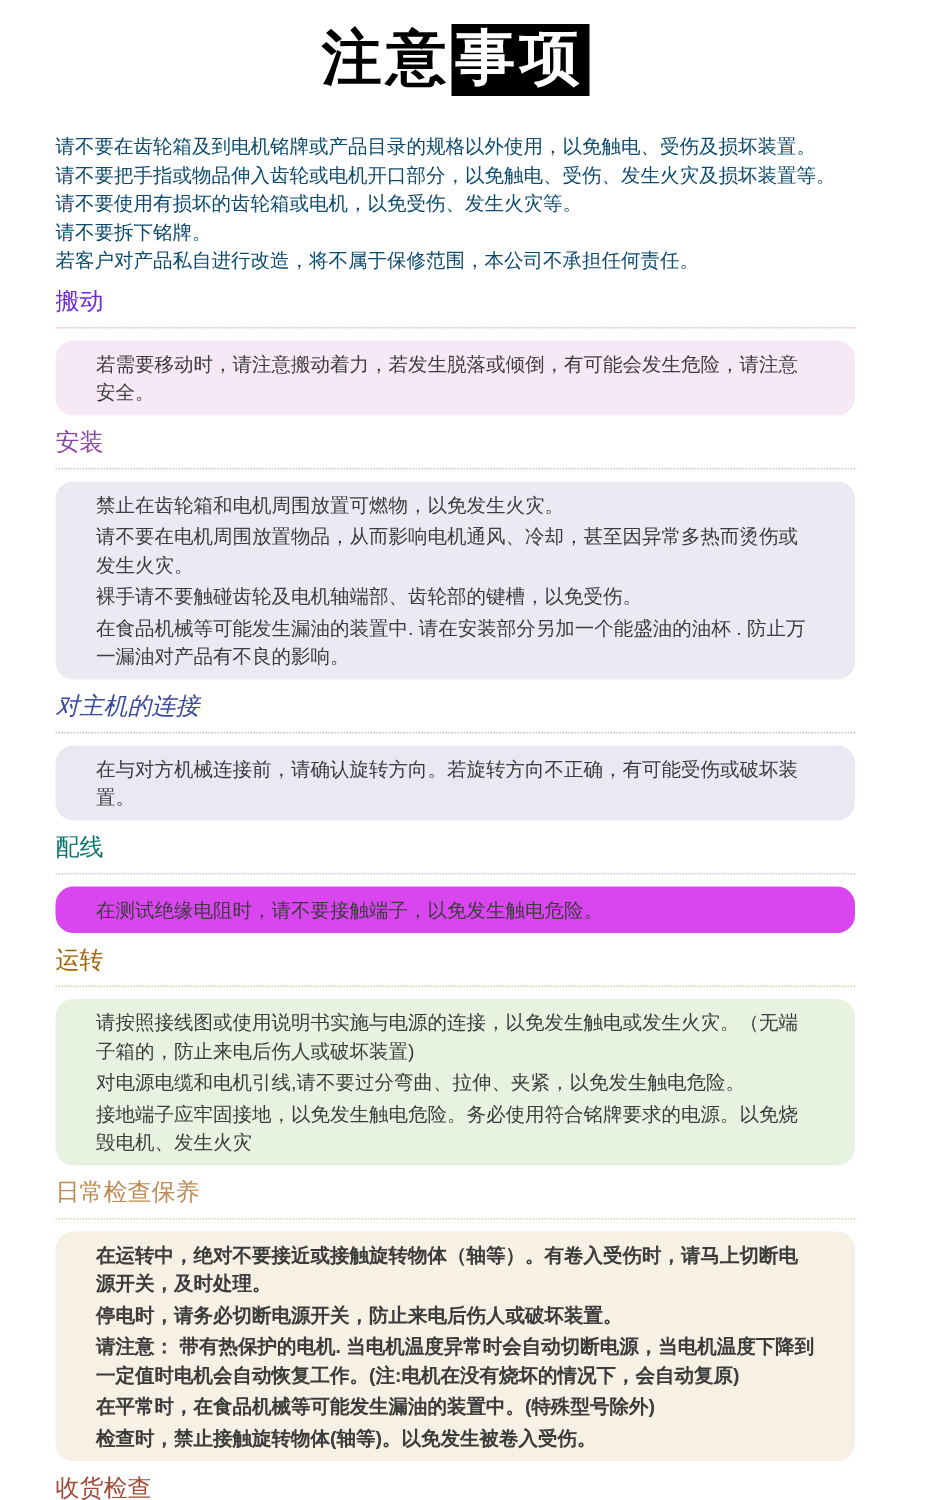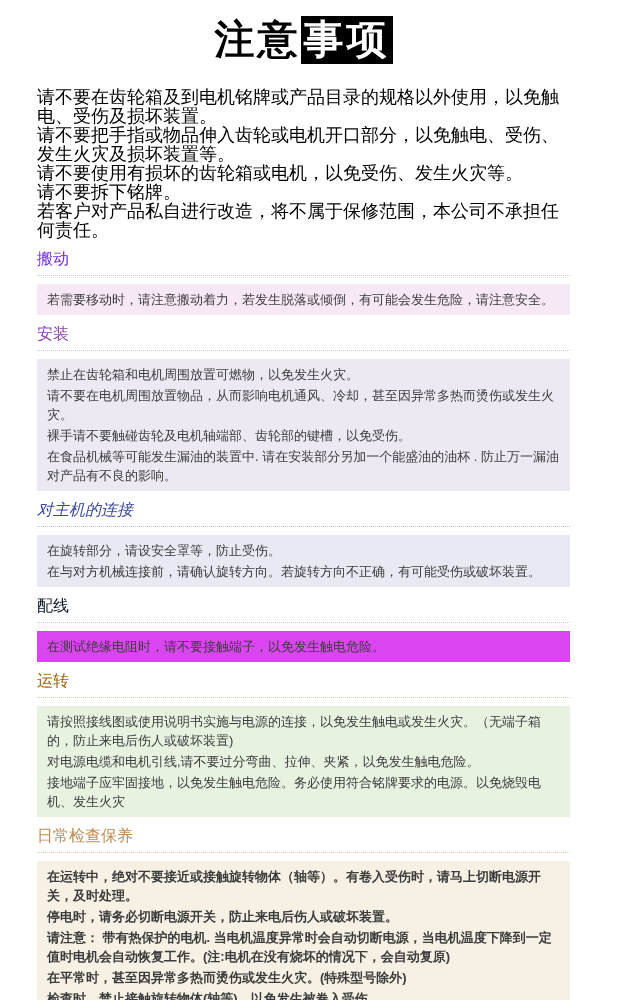--- a/index.html
+++ b/index.html
@@ -15,33 +15,33 @@
   .title {
     margin:0; padding:16px 0 24px 0;
     text-align:center;
     font-size:40px; line-height:46px; font-weight:bold;
     letter-spacing:3px; color:#000;
   }
   .title-inv { background:#000; color:#fff; padding:1px 3px 3px 3px; }
 
   
   .intro { padding-top:2px; }
-  .intro-line { margin:0; font-size:18px; line-height:19px; color:#000000; }
+  .intro-line { margin:0; font-size:13px; line-height:19px; color:#0c4a6e; }
 
   
   .section { margin-top:9px; }
   .section-header {
     margin:0; font-size:16px; line-height:20px; font-weight:normal;
     padding-bottom:6px;
     border-bottom:1px dotted #ccc;
   }
   .section-box {
     margin-top:8px;
-    border-radius:0;
-    padding:4px 10px;
+    border-radius:12px;
+    padding:4px 27px;
     font-size:13px; line-height:19px;
   }
   .box-line { margin:2px 0; }
 </style>
 </head>
 <body>
 
 <div class="page">
   <h1 class="title"><span>注意</span><span class="title-inv">事项</span></h1>
 
@@ -65,45 +65,44 @@
         <div class="section-box" style="background: rgb(236, 233, 243);">
           <p class="box-line">禁止在齿轮箱和电机周围放置可燃物，以免发生火灾。</p>
           <p class="box-line">请不要在电机周围放置物品，从而影响电机通风、冷却，甚至因异常多热而烫伤或发生火灾。</p>
           <p class="box-line">裸手请不要触碰齿轮及电机轴端部、齿轮部的键槽，以免受伤。</p>
           <p class="box-line">在食品机械等可能发生漏油的装置中. 请在安装部分另加一个能盛油的油杯 . 防止万一漏油对产品有不良的影响。</p>
         </div>
       </section>
       <section class="section">
         <h2 class="section-header" style="color: rgb(59, 74, 158); border-bottom-color: rgb(188, 194, 222); font-style: italic;">对主机的连接</h2>
         <div class="section-box" style="background: rgb(233, 233, 244);">
-          <p class="box-line">在旋转部分，请设安全罩等，防止受伤。</p>
           <p class="box-line">在与对方机械连接前，请确认旋转方向。若旋转方向不正确，有可能受伤或破坏装置。</p>
         </div>
       </section>
       <section class="section">
-        <h2 class="section-header" style="color: #0f172a; border-bottom-color: rgb(194, 203, 230);">配线</h2>
+        <h2 class="section-header" style="color: #0f766e; border-bottom-color: rgb(194, 203, 230);">配线</h2>
         <div class="section-box" style="background: #d946ef;">
           <p class="box-line">在测试绝缘电阻时，请不要接触端子，以免发生触电危险。</p>
         </div>
       </section>
       <section class="section">
         <h2 class="section-header" style="color: #a16207; border-bottom-color: rgb(190, 218, 171);">运转</h2>
         <div class="section-box" style="background: rgb(232, 242, 225);">
           <p class="box-line">请按照接线图或使用说明书实施与电源的连接，以免发生触电或发生火灾。（无端子箱的，防止来电后伤人或破坏装置)</p>
           <p class="box-line">对电源电缆和电机引线,请不要过分弯曲、拉伸、夹紧，以免发生触电危险。</p>
           <p class="box-line">接地端子应牢固接地，以免发生触电危险。务必使用符合铭牌要求的电源。以免烧毁电机、发生火灾</p>
         </div>
       </section>
       <section class="section">
         <h2 class="section-header" style="color: rgb(191, 139, 84); border-bottom-color: rgb(227, 205, 176);">日常检查保养</h2>
         <div class="section-box" style="background: rgb(246, 241, 228); font-weight: bold;">
           <p class="box-line">在运转中，绝对不要接近或接触旋转物体（轴等）。有卷入受伤时，请马上切断电源开关，及时处理。</p>
           <p class="box-line">停电时，请务必切断电源开关，防止来电后伤人或破坏装置。</p>
           <p class="box-line">请注意： 带有热保护的电机. 当电机温度异常时会自动切断电源，当电机温度下降到一定值时电机会自动恢复工作。(注:电机在没有烧坏的情况下，会自动复原)</p>
-          <p class="box-line">在平常时，甚至因异常多热而烫伤或发生火灾。(特殊型号除外)</p>
+          <p class="box-line">在平常时，在食品机械等可能发生漏油的装置中。(特殊型号除外)</p>
           <p class="box-line">检查时，禁止接触旋转物体(轴等)。以免发生被卷入受伤。</p>
         </div>
       </section>
       <section class="section">
         <h2 class="section-header" style="color: rgb(160, 74, 56); border-bottom-color: rgb(220, 185, 174);">收货检查</h2>
       </section>
     </div>
 
 </div>
 

